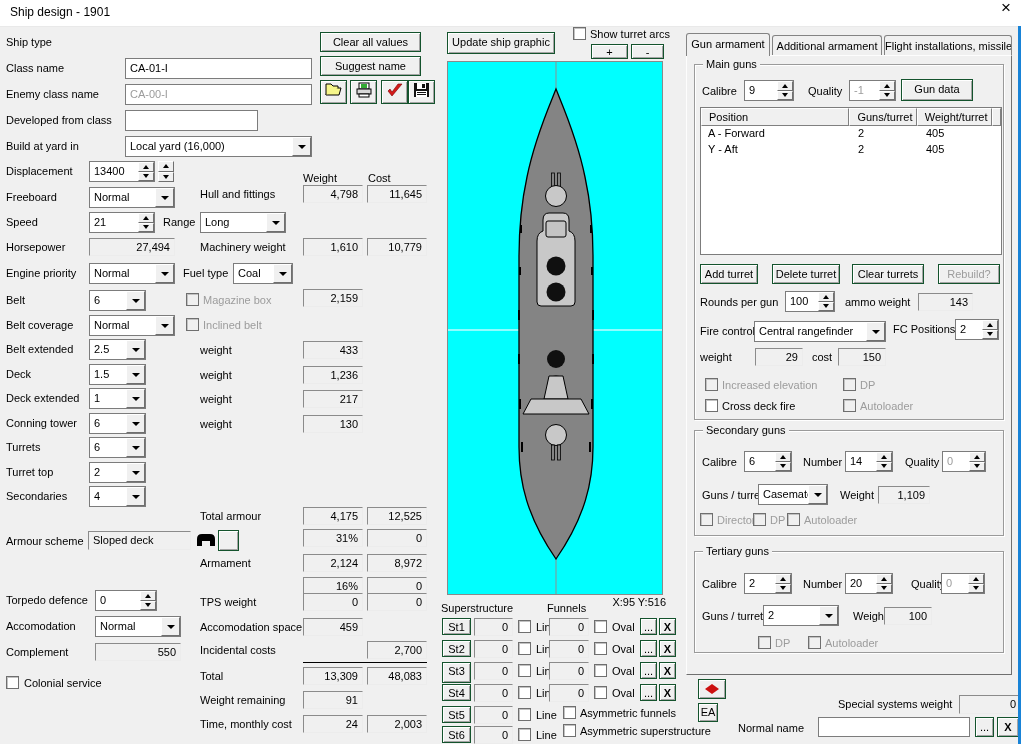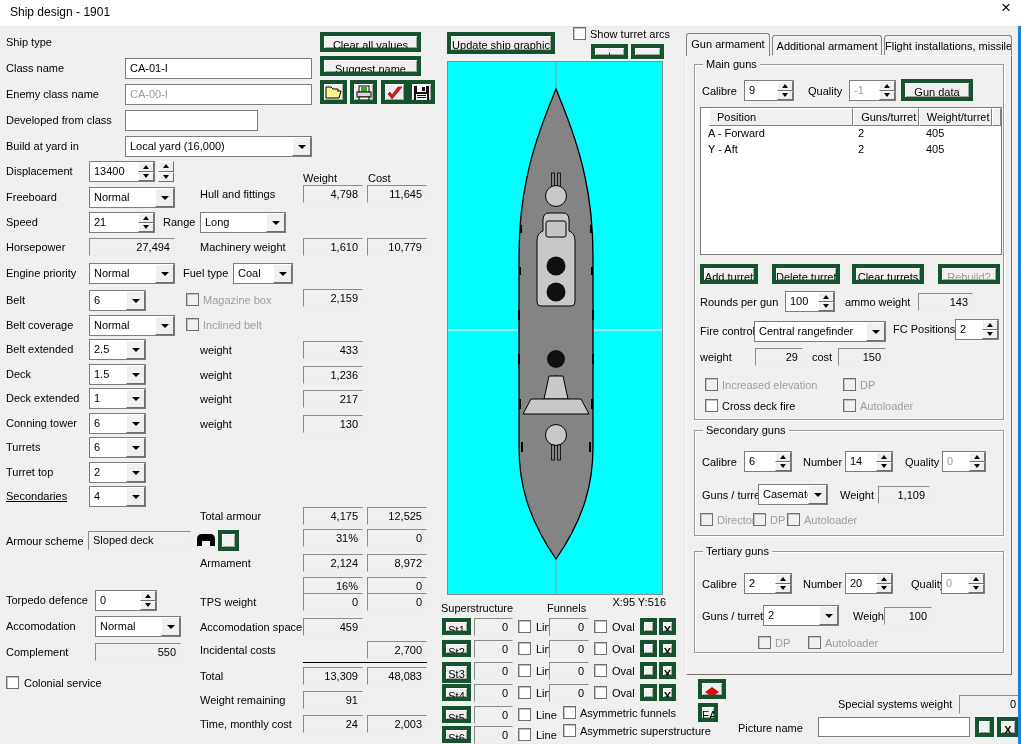--- a/index.html
+++ b/index.html
@@ -25,38 +25,38 @@
   
   .spin{position:absolute;height:21px;background:#fff;border:1px solid #7c7c7c;box-sizing:border-box;}
   .spt{position:absolute;left:4px;top:3px;right:17px;overflow:hidden;white-space:nowrap;}
   .spb{position:absolute;right:0;top:0;bottom:0;width:16px;display:flex;flex-direction:column;}
   .spb i,.ud i{flex:1;background:#f0f0f0;border:1px solid;border-color:#fff #6f6f6f #6f6f6f #fff;
        display:flex;align-items:center;justify-content:center;}
   .ud{position:absolute;display:flex;flex-direction:column;width:16px;height:21px;}
   .tu2{width:0;height:0;border-left:3px solid transparent;border-right:3px solid transparent;border-bottom:4px solid #000;}
   .td2{width:0;height:0;border-left:3px solid transparent;border-right:3px solid transparent;border-top:4px solid #000;}
   
-  .btn{position:absolute;background:#f0f0f0;border:4px solid #14532d;
+  .btn{position:absolute;background:#f0f0f0;border:1px solid #14532d;
        box-shadow:inset 1px 1px 0 #ffffff, inset -1px -1px 0 #a5a5a5;
        box-sizing:border-box;text-align:center;padding-top:3px;overflow:hidden;white-space:nowrap;}
   .btn.d{color:#9c9c9c;}
   
   .cbx{position:absolute;width:13px;height:13px;background:#fff;border:1px solid #6f6f6f;
        box-shadow:inset 1px 1px 0 #c2c2c2;box-sizing:border-box;}
   .cbx.d{background:#f0f0f0;}
   
   .grp{position:absolute;border:1px solid #9a9a9a;box-shadow:inset 1px 1px 0 #ffffff,1px 1px 0 #ffffff;box-sizing:border-box;}
   .glb{position:absolute;top:-7px;left:8px;background:#f0f0f0;padding:0 3px;line-height:13px;}
   
   .tab{position:absolute;background:#f0f0f0;border:1px solid #838383;border-bottom:none;border-radius:3px 3px 0 0;
        box-sizing:border-box;text-align:center;padding-top:4px;overflow:hidden;white-space:nowrap;}
   .panel{position:absolute;background:#f0f0f0;border:1px solid;border-color:#fdfdfd #6f6f6f #6f6f6f #fdfdfd;box-sizing:border-box;}
   
   .tbl{position:absolute;background:#fff;border:1px solid #7c7c7c;box-sizing:border-box;overflow:hidden;}
-  .thr{display:flex;height:18px;padding-left:8px;}
+  .thr{display:flex;height:18px;}
   .th{background:#f0f0f0;border:1px solid;border-color:#fff #808080 #808080 #fff;box-sizing:border-box;
       padding:2px 0 0 7px;white-space:nowrap;overflow:hidden;}
   .trow{display:flex;height:15px;padding-top:1px;}
   .tc1{width:150px;padding-left:7px;box-sizing:border-box;}
   .tc2{width:68px;padding-left:7px;box-sizing:border-box;}
   .tc3{width:76px;padding-left:7px;box-sizing:border-box;}
   .titlebar{position:absolute;left:0;top:0;width:1021px;height:26px;background:#ffffff;border-bottom:1px solid #e9e9e9;}
   .hline{position:absolute;height:1px;background:#000;}
   .canvas{position:absolute;left:447px;top:61px;width:216px;height:534px;background:#00ffff;border:1px solid #8a8a8a;box-sizing:border-box;}
   .tri-l{display:inline-block;width:0;height:0;border-top:5px solid transparent;border-bottom:5px solid transparent;border-right:7px solid #cc1111;}
@@ -272,21 +272,21 @@
   </div>
 
   <span class="lbl" style="left:6px;top:466px;">Turret top</span>
   <div class="dd" style="left:89px;top:462px;width:57px;">
     <span class="ddt">2</span>
     <span class="ddb">
         <i class="tdn"></i>
       </span>
   </div>
 
-  <span class="lbl" style="left:6px;top:490px;text-decoration:underline;">Secondaries</span>
+  <span class="lbl" style="left:6px;top:490px;">Secondaries</span>
   <div class="dd" style="left:89px;top:486px;width:57px;">
     <span class="ddt">4</span>
     <span class="ddb">
         <i class="tdn"></i>
       </span>
   </div>
 
   <span class="lbl" style="left:200px;top:510px;">Total armour</span>
   <div class="fld" style="left:303px;top:507px;width:60px;">4,175</div>
   <div class="fld" style="left:367px;top:507px;width:60px;">12,525</div>
@@ -682,19 +682,19 @@
   <span class="lbl g" style="left:825px;top:637px;z-index:2;">Autoloader</span>
 
   <div class="btn" style="left:698px;top:679px;width:28px;height:20px;padding-top:4px;">
     <span class="tri-l"></span><span class="tri-r"></span>
   </div>
   <div class="btn" style="left:698px;top:703px;width:20px;height:19px;padding-top:2px;">EA</div>
 
   <span class="lbl" style="left:838px;top:698px;">Special systems weight</span>
   <div class="fld" style="left:959px;top:695px;width:62px;height:19px;">0</div>
 
-  <span class="lbl" style="left:738px;top:722px;">Picture name</span>
+  <span class="lbl" style="left:738px;top:722px;">Normal name</span>
   <div class="edit" style="left:818px;top:717px;width:152px;height:20px;"></div>
   <div class="btn" style="left:975px;top:717px;width:19px;height:20px;">...</div>
   <div class="btn" style="left:997px;top:717px;width:22px;height:20px;font-weight:bold;">X</div>
 
   <div class="blue-edge"></div>
 </div>
 
 </body></html>

